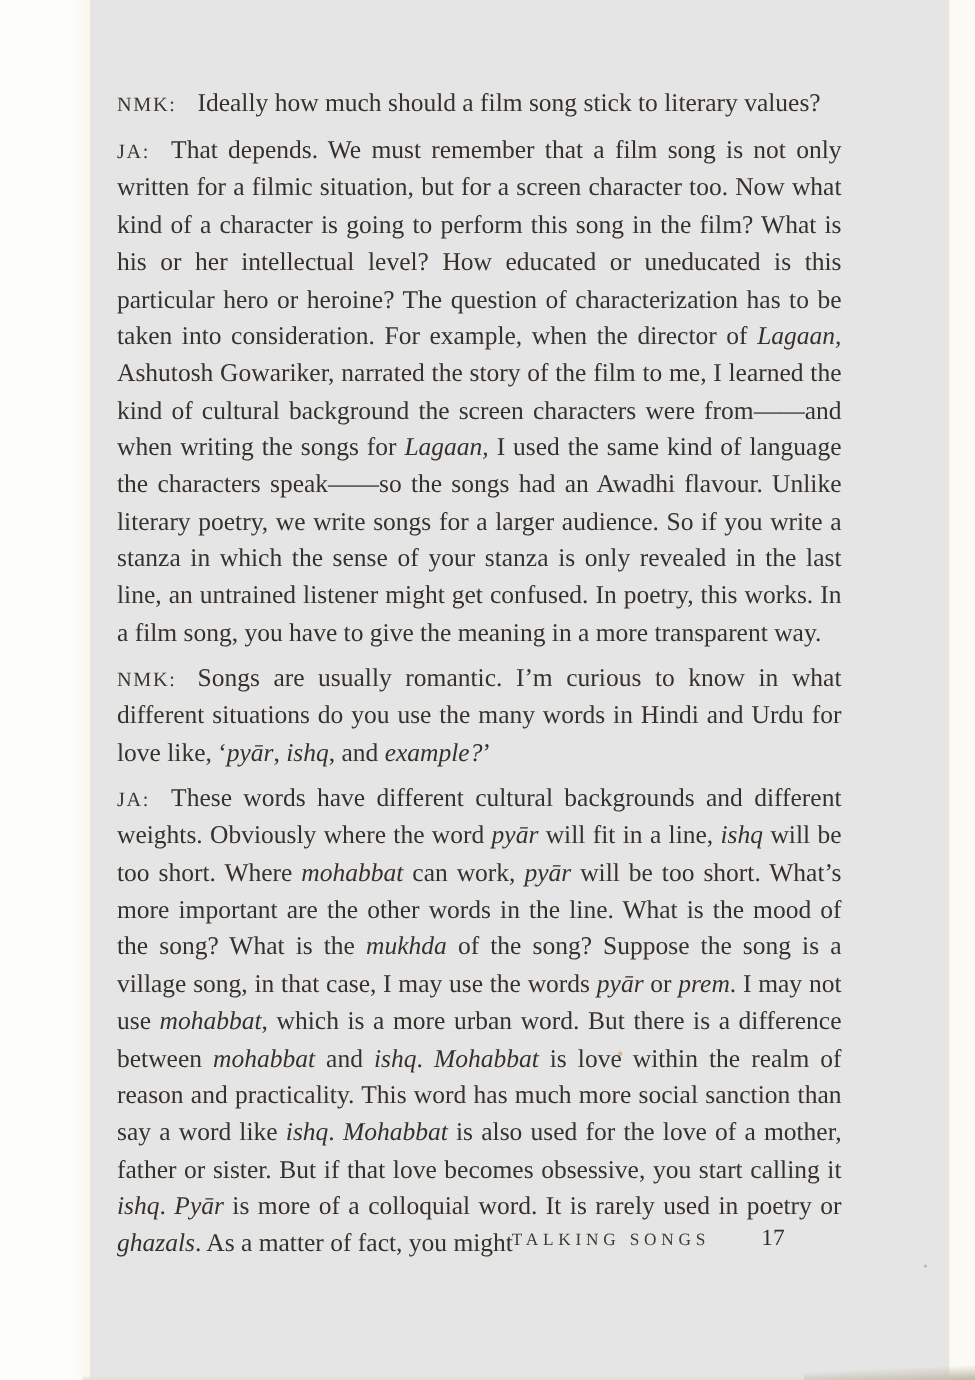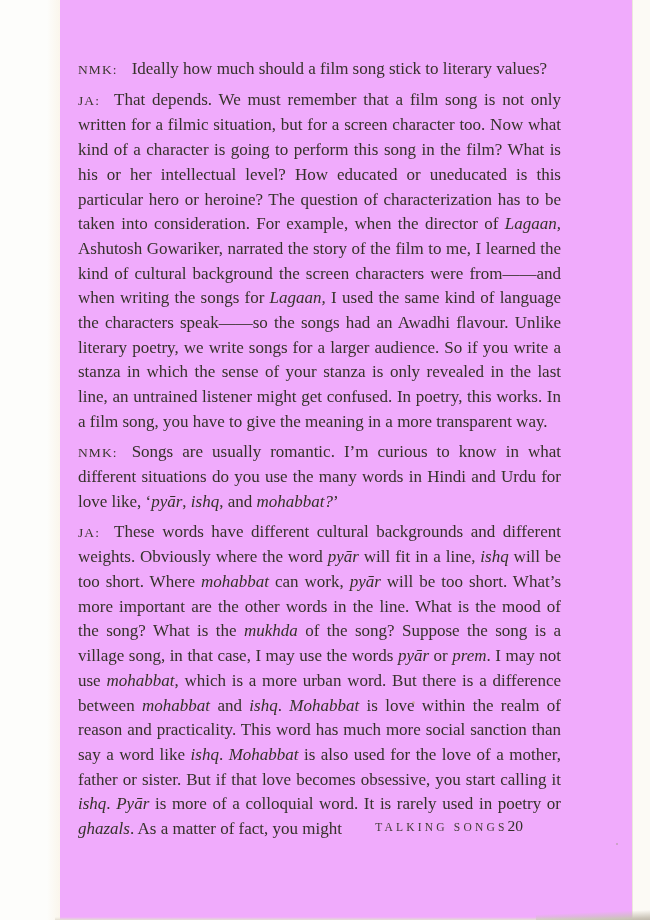--- a/index.html
+++ b/index.html
@@ -4,21 +4,21 @@
 <style>
   html, body {
     margin: 0;
     padding: 0;
     background: #ffffff;
   }
   .scan {
     position: relative;
     width: 650px;
     height: 920px;
-    background: #f0abfc;
+    background: #e5e5e5;
     overflow: hidden;
     font-family: "Liberation Serif", "DejaVu Serif", serif;
   }
   
   .edge-left {
     position: absolute;
     left: 0; top: 0; bottom: 0;
     width: 60px;
     background: linear-gradient(to right, #fdfdfb 0%, #fdfdfb 78%, #faf6ec 100%);
   }
@@ -69,20 +69,21 @@
     font-family: Liberation Serif, serif;
   }
   .footer {
     position: absolute;
     left: 78px;
     top: 817px;
     width: 483px;
     display: flex;
     justify-content: flex-end;
     align-items: baseline;
+    gap: 34px;
     padding-right: 38px;
     box-sizing: border-box;
     color: #3f3b33;
   }
   .running-title {
     font-size: 11.5px;
     letter-spacing: 3.2px;
   }
   .page-number {
     font-size: 15.5px;
@@ -103,22 +104,22 @@
   <div class="bottom-shade"></div>
   <div class="corner-curl"></div>
   <div class="speck speck-1"></div>
   <div class="speck speck-2"></div>
   <div class="speck speck-3"></div>
 
   <div class="text-block">
     <div id="paragraphs">
         <p class="para"><span class="speaker">NMK:</span><span>Ideally how much should a film song stick to literary values?</span></p>
         <p class="para"><span class="speaker">JA:</span><span>That depends. We must remember that a film song is not only written for a filmic situation, but for a screen character too. Now what kind of a character is going to perform this song in the film? What is his or her intellectual level? How educated or uneducated is this particular hero or heroine? The question of characterization has to be taken into consideration. For example, when the director of </span><span class="it">Lagaan,</span><span> Ashutosh Gowariker, narrated the story of the film to me, I learned the kind of cultural background the screen characters were from——and when writing the songs for </span><span class="it">Lagaan,</span><span> I used the same kind of language the characters speak——so the songs had an Awadhi flavour. Unlike literary poetry, we write songs for a larger audience. So if you write a stanza in which the sense of your stanza is only revealed in the last line, an untrained listener might get confused. In poetry, this works. In a film song, you have to give the meaning in a more transparent way.</span></p>
-        <p class="para"><span class="speaker">NMK:</span><span>Songs are usually romantic. I’m curious to know in what different situations do you use the many words in Hindi and Urdu for love like, ‘</span><span class="it">pyār</span><span>, </span><span class="it">ishq</span><span>, and </span><span class="it">mohabbat?</span><span>’</span></p>
+        <p class="para"><span class="speaker">NMK:</span><span>Songs are usually romantic. I’m curious to know in what different situations do you use the many words in Hindi and Urdu for love like, ‘</span><span class="it">pyār</span><span>, </span><span class="it">ishq</span><span>, and </span><span class="it">example?</span><span>’</span></p>
         <p class="para"><span class="speaker">JA:</span><span>These words have different cultural backgrounds and different weights. Obviously where the word </span><span class="it">pyār</span><span> will fit in a line, </span><span class="it">ishq</span><span> will be too short. Where </span><span class="it">mohabbat</span><span> can work, </span><span class="it">pyār</span><span> will be too short. What’s more important are the other words in the line. What is the mood of the song? What is the </span><span class="it">mukhda</span><span> of the song? Suppose the song is a village song, in that case, I may use the words </span><span class="it">pyār</span><span> or </span><span class="it">prem</span><span>. I may not use </span><span class="it">mohabbat</span><span>, which is a more urban word. But there is a difference between </span><span class="it">mohabbat</span><span> and </span><span class="it">ishq</span><span>. </span><span class="it">Mohabbat</span><span> is love within the realm of reason and practicality. This word has much more social sanction than say a word like </span><span class="it">ishq</span><span>. </span><span class="it">Mohabbat</span><span> is also used for the love of a mother, father or sister. But if that love becomes obsessive, you start calling it </span><span class="it">ishq</span><span>. </span><span class="it">Pyār</span><span> is more of a colloquial word. It is rarely used in poetry or </span><span class="it">ghazals</span><span>. As a matter of fact, you might</span></p>
       </div>
   </div>
 
   <div class="footer">
     <span class="running-title">TALKING SONGS</span>
-    <span class="page-number">20</span>
+    <span class="page-number">17</span>
   </div>
 </div>
 
 </body></html>

